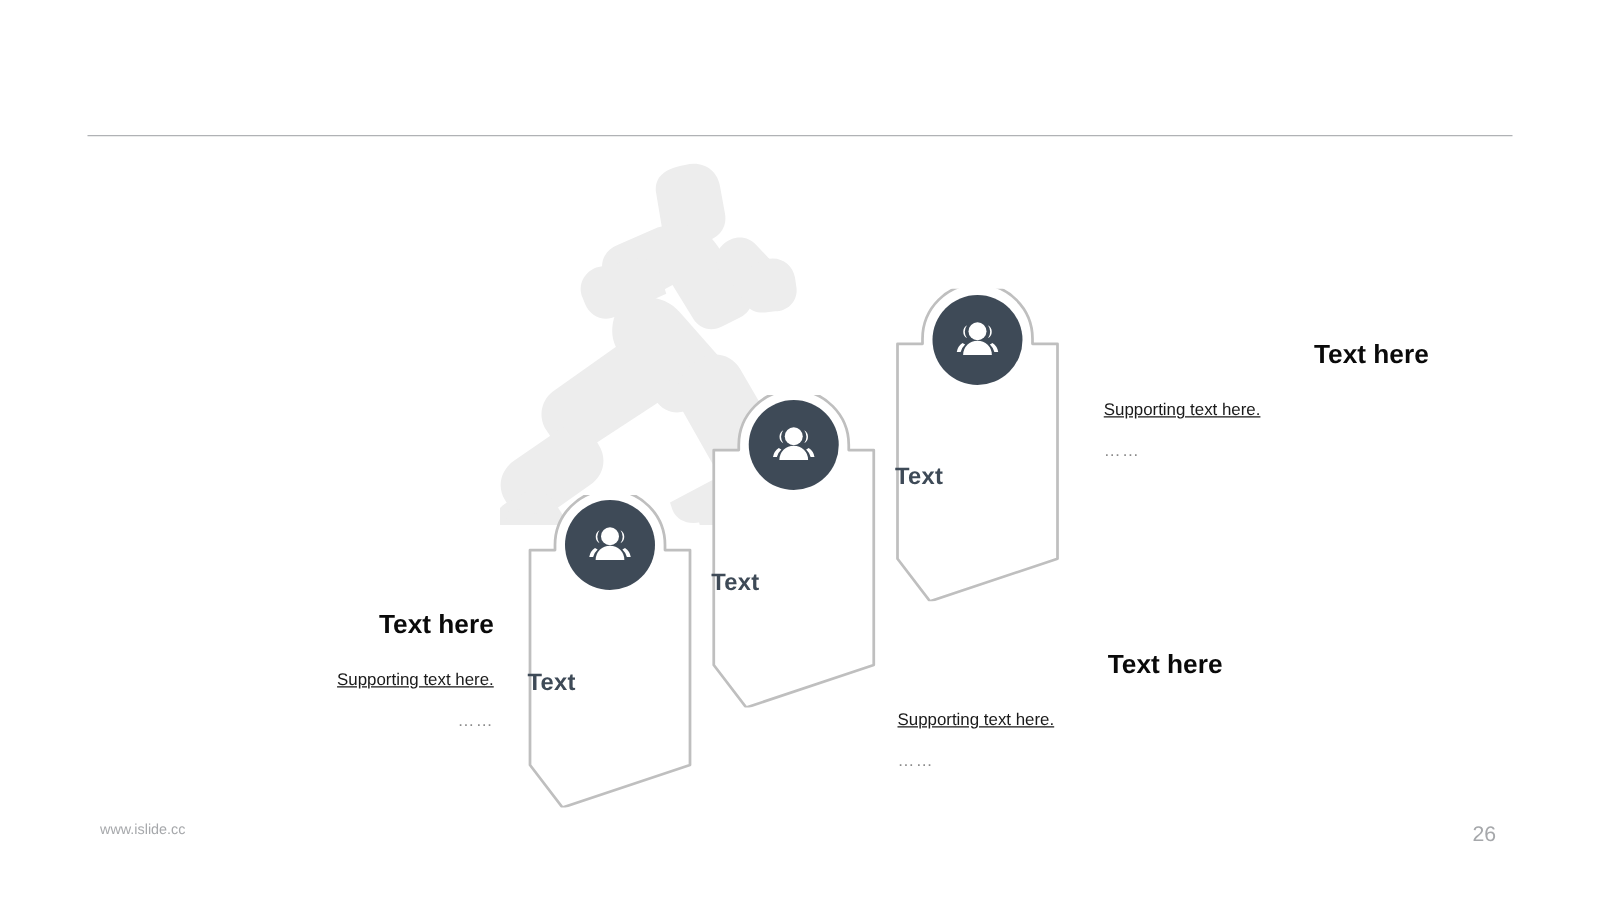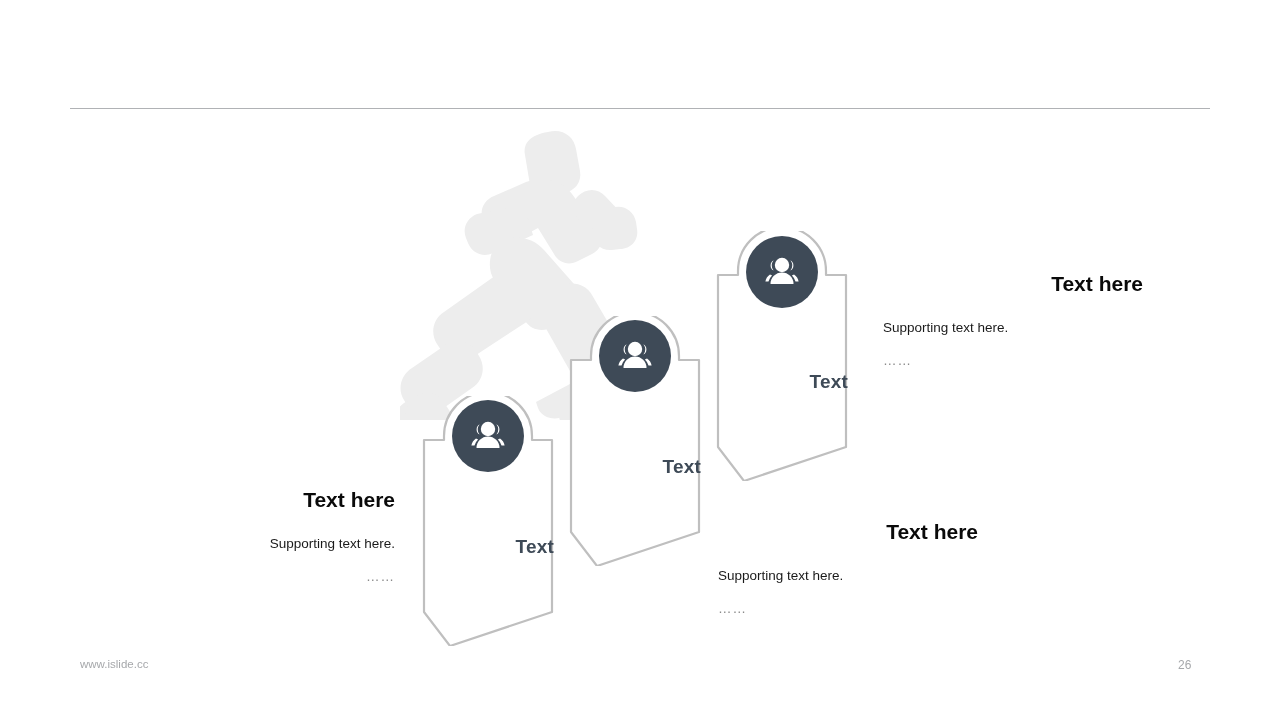--- a/index.html
+++ b/index.html
@@ -39,21 +39,21 @@
   
   .banner {
     position: absolute;
   }
   .banner svg { display: block; }
 
   .banner-label {
     position: absolute;
     left: 0;
     width: 100%;
-    text-align: right;
+    text-align: left;
     font-size: 19px;
     font-weight: bold;
     color: #3e4a57;
     letter-spacing: .2px;
   }
 
   
   .badge {
     position: absolute;
     width: 72px;
@@ -76,20 +76,21 @@
     color: #0a0a0a;
     margin: 0 0 24px 0;
     white-space: nowrap;
     text-align: right;
   }
   .txt-sub {
     font-size: 13.5px;
     color: #1a1a1a;
     margin: 0 0 18px 0;
     white-space: nowrap;
+    text-decoration: underline;
   }
   .txt-dots {
     font-size: 13.5px;
     color: #8a8a8a;
     margin: 0;
     letter-spacing: 1px;
     white-space: nowrap;
   }
   .align-right { text-align: right; }
   .align-left  { text-align: left; }
@@ -99,21 +100,21 @@
     position: absolute;
     left: 80px;
     top: 658px;
     font-size: 11.5px;
     color: #a6a8ab;
   }
   .footer-page {
     position: absolute;
     left: 1178px;
     top: 658px;
-    font-size: 12px;
+    font-size: 17px;
     color: #a6a8ab;
   }
 </style>
 </head>
 <body>
 
 <div id="slide">
 
   <div class="divider"></div>
 

